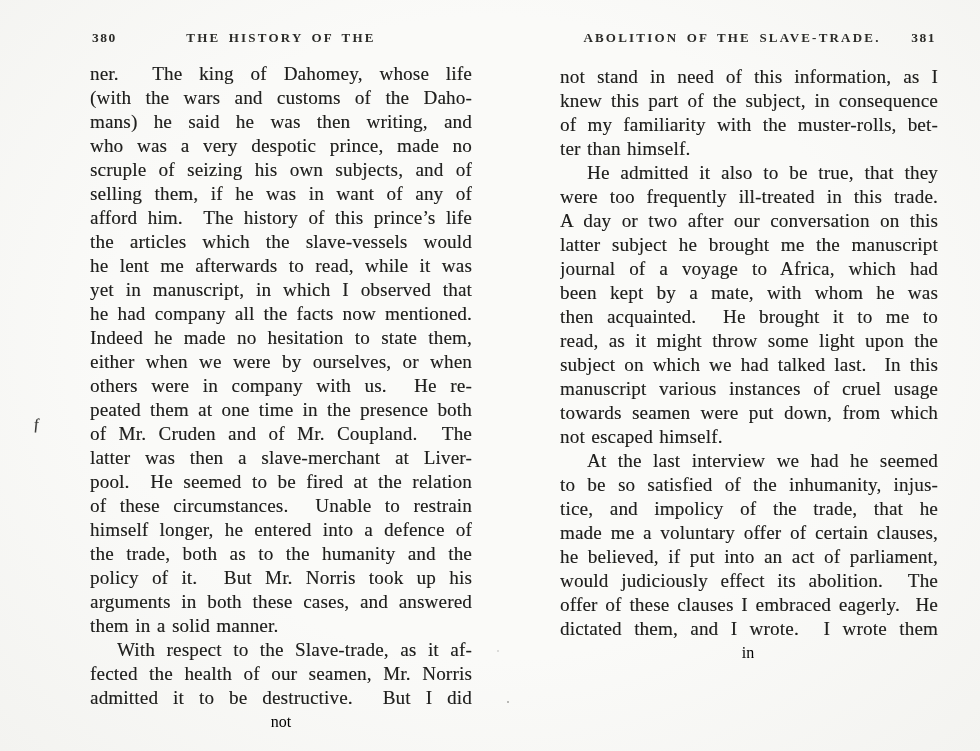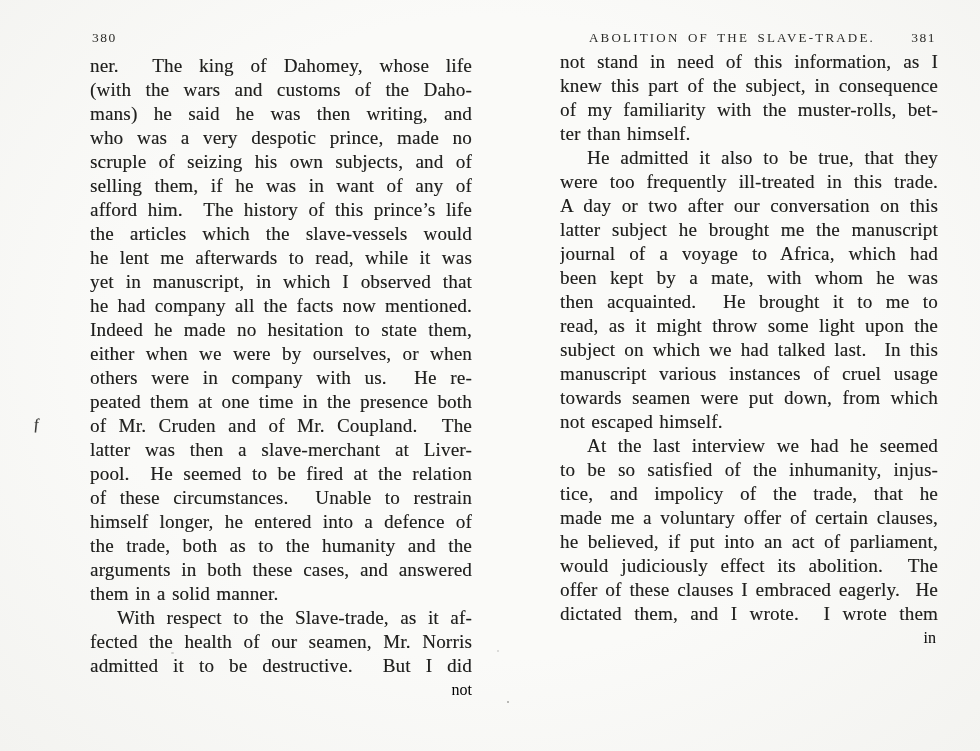--- a/index.html
+++ b/index.html
@@ -26,20 +26,21 @@
   .page.left  { left: 90px;  width: 382px; }
   .page.right { left: 560px; width: 378px; }
 
   .page-header {
     position: relative;
     height: 20px;
     font-size: 13px;
     letter-spacing: 2.2px;
     color: #2b2b28;
     white-space: nowrap;
+    font-weight: bold;
   }
   .running-title {
     display: block;
     text-align: center;
     word-spacing: 3px;
   }
   .pagenum {
     position: absolute;
     top: 0;
     font-size: 13.5px;
@@ -49,37 +50,37 @@
   .pagenum.at-right { right: 2px; }
   .page.right .running-title { padding-right: 34px; }
 
   .page-body {
     color: #1f1f1d;
     font-size: 19px;
     letter-spacing: 0.2px;
     word-spacing: 1.5px;
     text-shadow: 0.3px 0.3px 0.4px rgba(25,25,22,0.42);
   }
-  .page.left  .page-body { margin-top: 4px; }
-  .page.right .page-body { }
+  .page.left  .page-body { margin-top: 12px; }
+  .page.right .page-body { margin-top: 15px; }
 
   .line {
     height: 24px;
     line-height: 24px;
     overflow: hidden;
     text-align: justify;
     text-align-last: justify;
   }
   .line.left   { text-align-last: left; }
   .line.indent { text-indent: 27px; }
 
   .catchword {
     height: 24px;
     line-height: 24px;
-    text-align: right;
+    text-align: center;
     padding-right: 0px;
   }
   .page.right .catchword { padding-right: 2px; }
 
   .ink-mark {
     position: absolute;
     left: 34px;
     top: 416px;
     font-size: 15px;
     font-style: italic;
@@ -102,20 +103,21 @@
 <div class="spread">
 
   <span class="ink-mark">f</span>
   <span class="speck s1"></span>
   <span class="speck s2"></span>
   <span class="speck s3"></span>
 
   <div class="page left">
     <div class="page-header">
       <span class="pagenum at-left">380</span>
+      <span class="running-title">THE HISTORY OF THE</span>
     </div>
     <div class="page-body">
         <div class="line justify">ner.&nbsp; The king of Dahomey, whose life</div>
         <div class="line justify">(with the wars and customs of the Daho-</div>
         <div class="line justify">mans) he said he was then writing, and</div>
         <div class="line justify">who was a very despotic prince, made no</div>
         <div class="line justify">scruple of seizing his own subjects, and of</div>
         <div class="line justify">selling them, if he was in want of any of</div>
         <div class="line justify">afford him.&nbsp; The history of this prince’s life</div>
         <div class="line justify">the articles which the slave-vessels would</div>
@@ -125,20 +127,21 @@
         <div class="line justify">Indeed he made no hesitation to state them,</div>
         <div class="line justify">either when we were by ourselves, or when</div>
         <div class="line justify">others were in company with us.&nbsp; He re-</div>
         <div class="line justify">peated them at one time in the presence both</div>
         <div class="line justify">of Mr. Cruden and of Mr. Coupland.&nbsp; The</div>
         <div class="line justify">latter was then a slave-merchant at Liver-</div>
         <div class="line justify">pool.&nbsp; He seemed to be fired at the relation</div>
         <div class="line justify">of these circumstances.&nbsp; Unable to restrain</div>
         <div class="line justify">himself longer, he entered into a defence of</div>
         <div class="line justify">the trade, both as to the humanity and the</div>
+        <div class="line justify">policy of it.&nbsp; But Mr. Norris took up his</div>
         <div class="line justify">arguments in both these cases, and answered</div>
         <div class="line left">them in a solid manner.</div>
         <div class="line indent">With respect to the Slave-trade, as it af-</div>
         <div class="line justify">fected the health of our seamen, Mr. Norris</div>
         <div class="line justify">admitted it to be destructive.&nbsp; But I did</div>
       </div>
     <div class="catchword">not</div>
   </div>
 
   <div class="page right">

